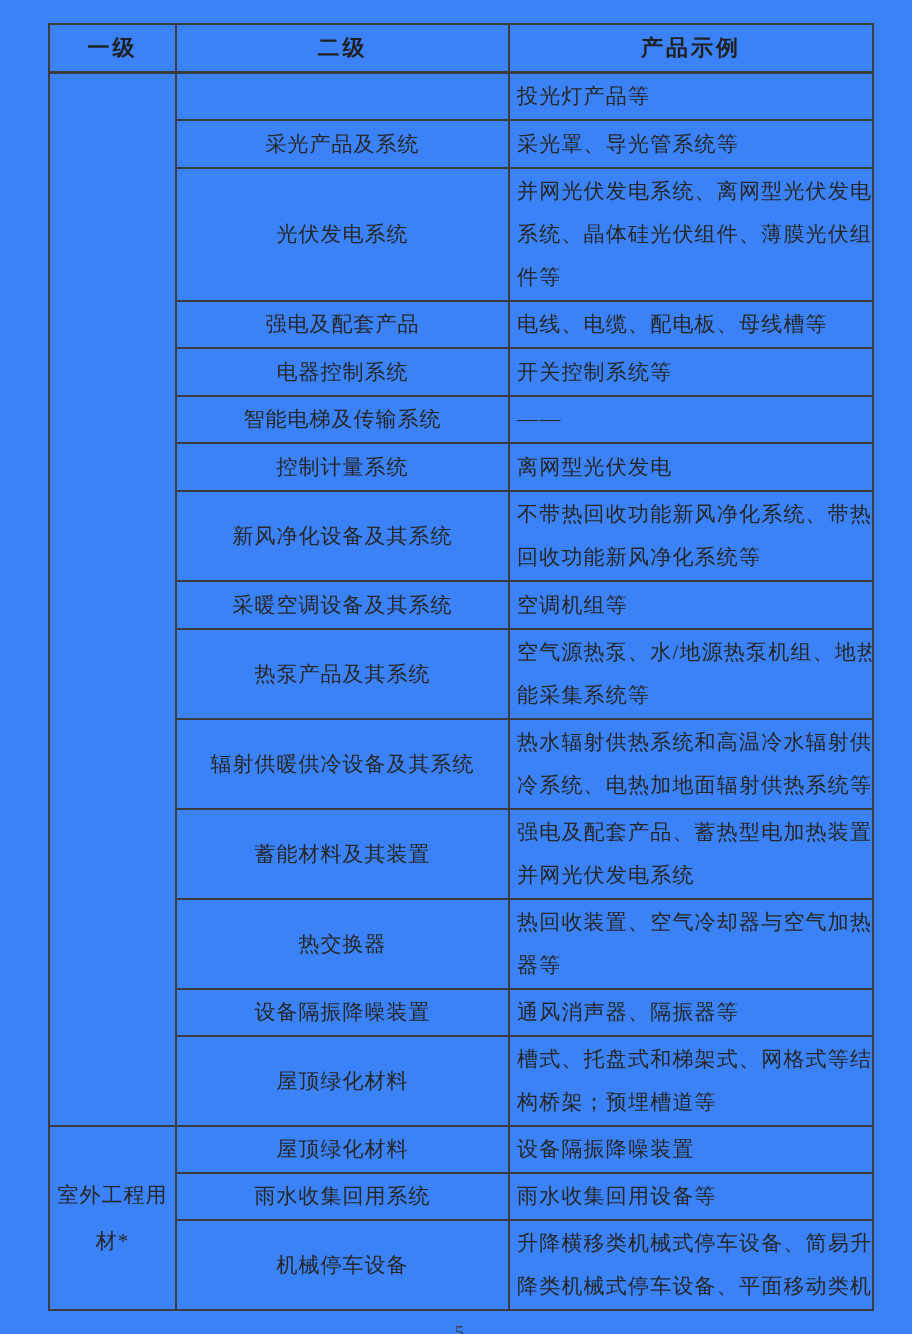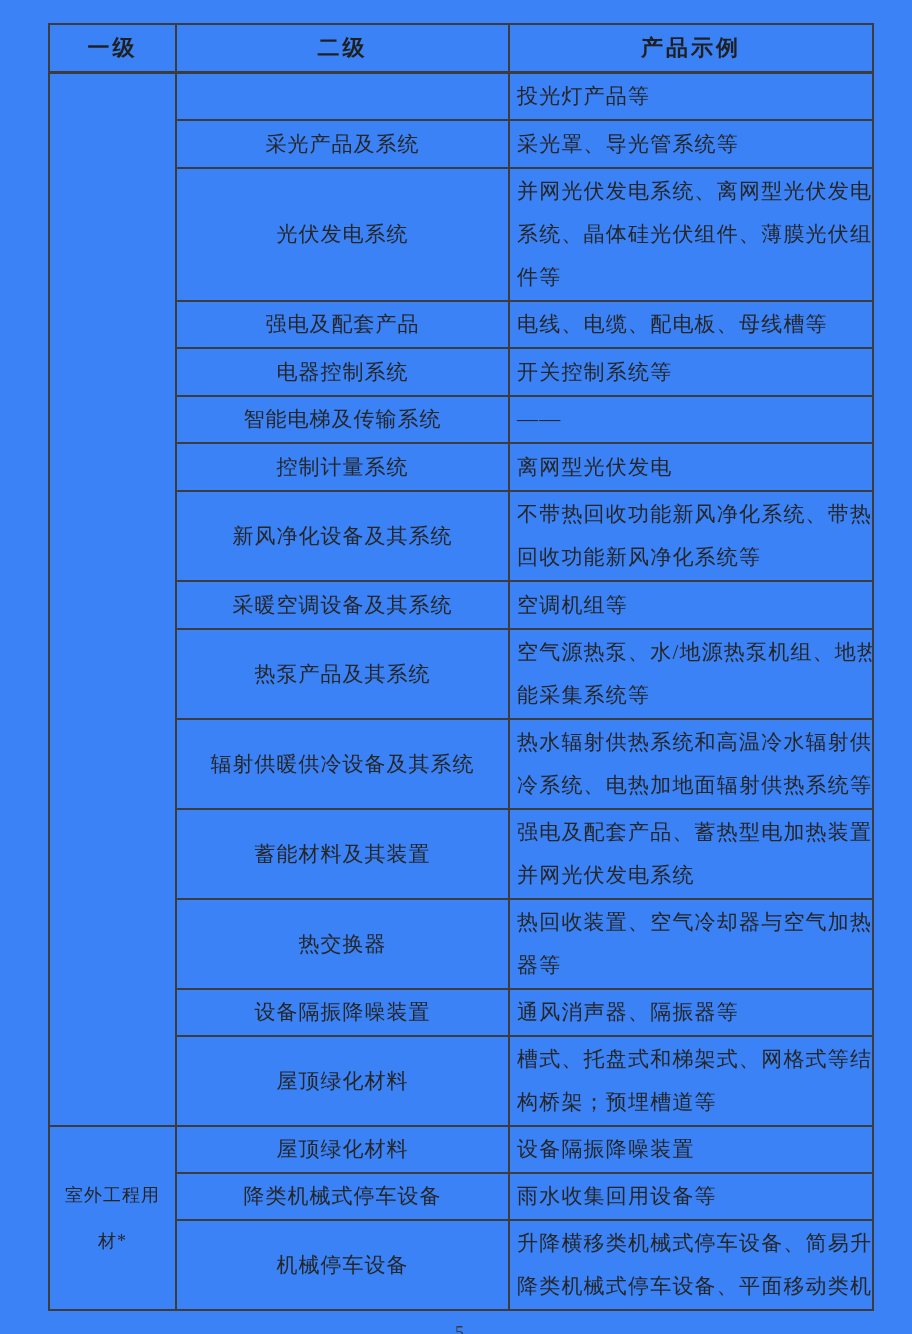--- a/index.html
+++ b/index.html
@@ -22,21 +22,21 @@
     vertical-align:middle;
     overflow:hidden;
   }
   .doc th{
     height:48px;font-size:22px;font-weight:bold;
     letter-spacing:3px;text-align:center;
     border-bottom-width:3px;
     color:#1f1f1f;
   }
   .l1cell{
-    text-align:center;font-size:18px;letter-spacing:1px;
+    text-align:center;font-size:21px;letter-spacing:1px;
   }
   .l1line{line-height:46px;}
   .c2{
     text-align:center;font-size:21px;letter-spacing:1px;
     padding:0 8px;
   }
   .c3{
     text-align:left;font-size:21px;letter-spacing:1.2px;
     padding:1px 3px 1px 7px;
   }
@@ -209,21 +209,21 @@
       </td>
       <td class="c2">
             <div class="line">屋顶绿化材料</div>
           </td>
       <td class="c3">
             <div class="line">设备隔振降噪装置</div>
           </td>
     </tr>
     <tr class="rh47">
       <td class="c2">
-            <div class="line">降类机械式停车设备</div>
+            <div class="line">雨水收集回用系统</div>
           </td>
       <td class="c3">
             <div class="line">雨水收集回用设备等</div>
           </td>
     </tr>
     <tr class="rh90">
       <td class="c2">
             <div class="line">机械停车设备</div>
           </td>
       <td class="c3">

